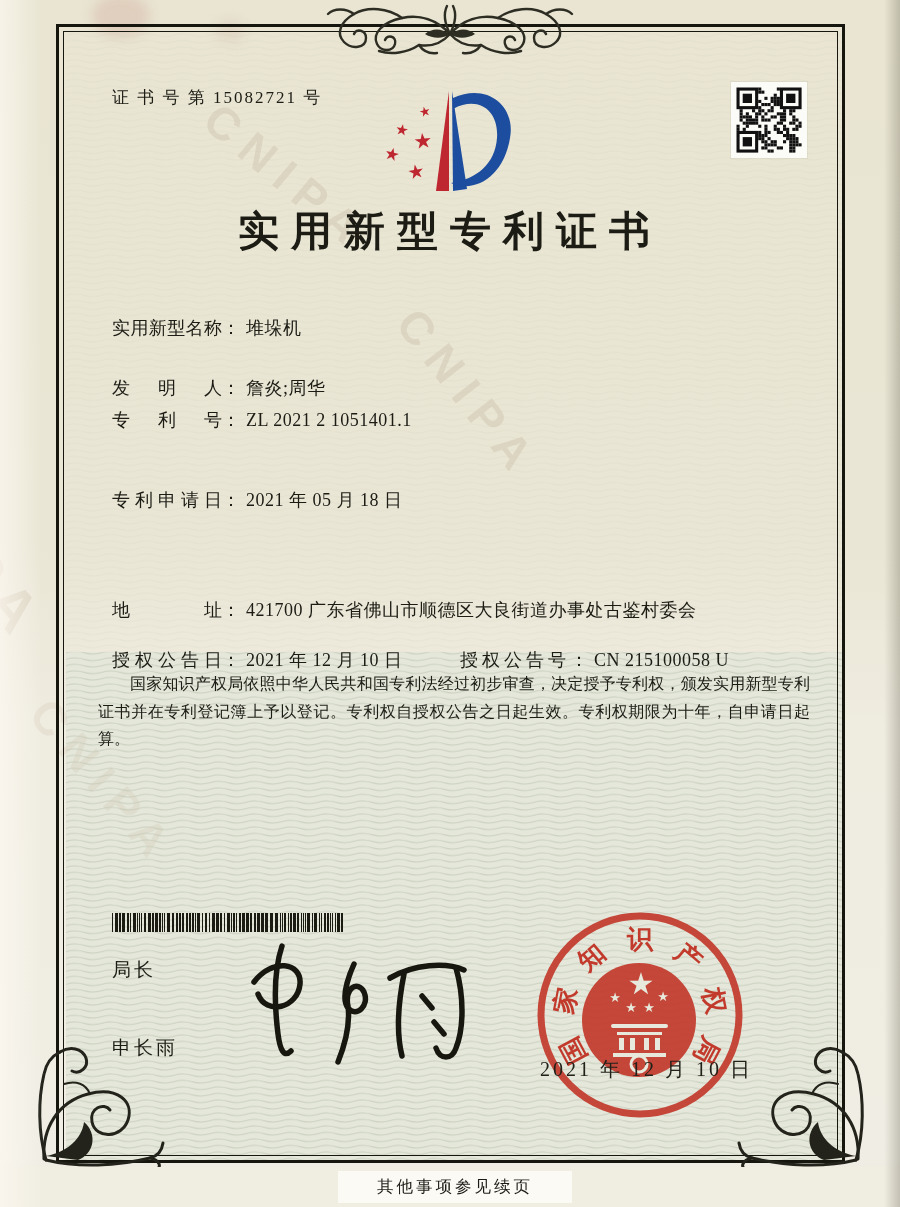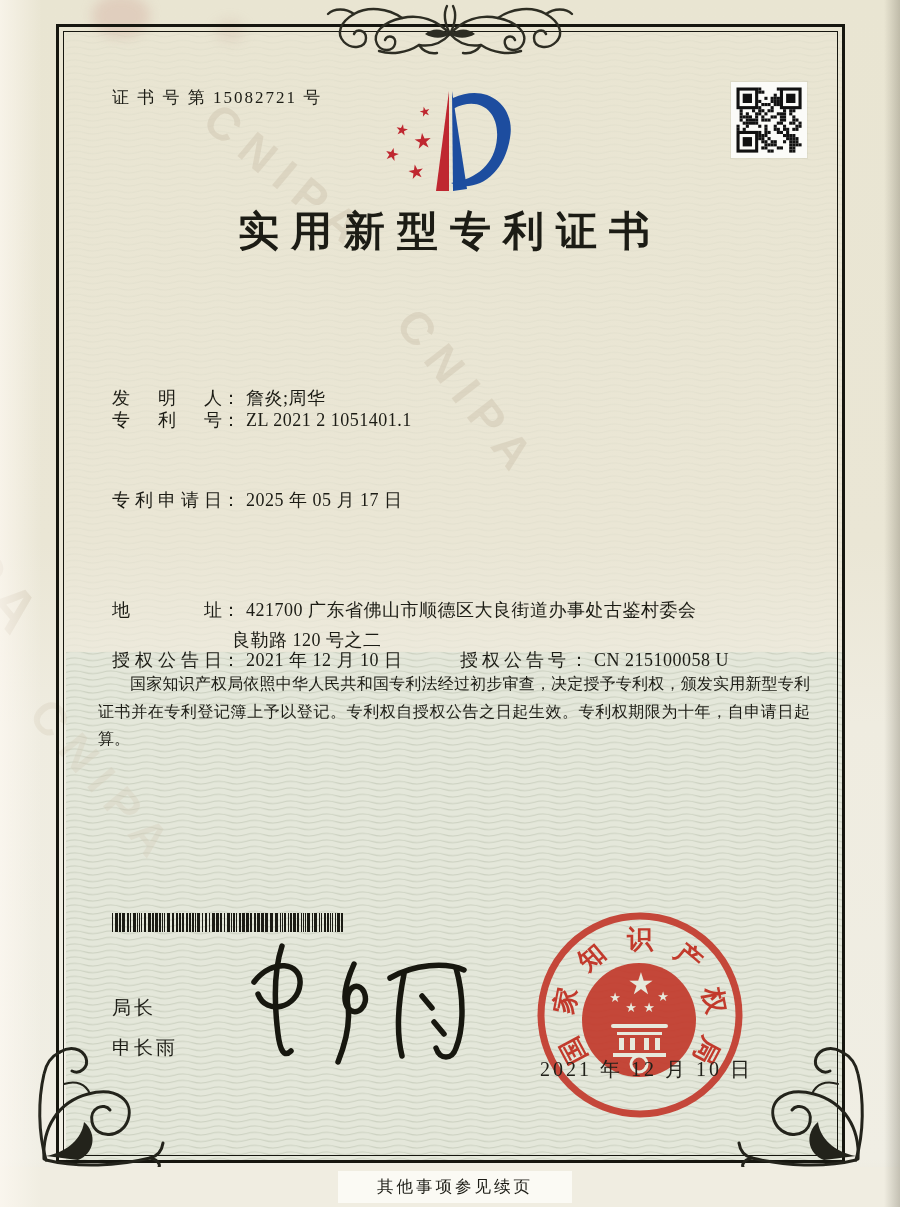--- a/index.html
+++ b/index.html
@@ -55,21 +55,21 @@
   .pair2{position:absolute;left:348px;top:0;}
   .pair2 .lbl2{letter-spacing:4px;}
 
   .paras{position:absolute;left:98px;top:672px;width:712px;font-size:16px;line-height:27.5px;text-align:justify;font-family:Liberation Mono, monospace;}
   .paras p{margin:0;text-indent:2em;}
 
   .barcode{position:absolute;left:112px;top:913px;height:19px;display:flex;align-items:stretch;}
   .barcode span{display:block;height:100%;background:#1b1b14;}
 
   .gov{position:absolute;left:112px;font-size:19px;letter-spacing:3px;}
-  .gov1{top:995px;} .gov2{top:1035px;}
+  .gov1{top:957px;} .gov2{top:1035px;}
   .signature{position:absolute;left:238px;top:938px;z-index:6;}
 
   .seal{position:absolute;left:533px;top:908px;z-index:5;}
   .seal-date{position:absolute;left:540px;top:1056px;font-size:20px;letter-spacing:3px;z-index:6;color:#21211a;}
 
   .page-info{position:absolute;left:0;top:1124px;width:900px;text-align:center;font-size:15.5px;letter-spacing:1px;}
 
   .footer-strip{position:absolute;left:0;top:1167px;width:900px;height:40px;background:#f0ede1;z-index:8;}
   .footer-box{position:absolute;left:338px;top:4px;width:234px;height:32px;background:#fbfaf4;
       display:flex;align-items:center;justify-content:center;font-size:16.5px;letter-spacing:3px;}
@@ -295,32 +295,34 @@
           <rect x="48.9" y="5.5" width="21.7" height="21.7" fill="#111"></rect>
           <rect x="52" y="8.6" width="15.5" height="15.5" fill="#fbfbf8"></rect>
           <rect x="55.1" y="11.7" width="9.3" height="9.3" fill="#111"></rect>
           <rect x="5.5" y="48.9" width="21.7" height="21.7" fill="#111"></rect>
           <rect x="8.6" y="52" width="15.5" height="15.5" fill="#fbfbf8"></rect>
           <rect x="11.7" y="55.1" width="9.3" height="9.3" fill="#111"></rect>
         </svg></div>
 
     <div class="title">实用新型专利证书</div>
 
-    <div class="row" style="top:386px">
+    <div class="row" style="top:316px">
+      <span class="lbl">实用新型名称</span><span class="colon">：</span><span class="val">堆垛机</span>
+    </div>
+    <div class="row" style="top:376px">
       <span class="lbl">发明人</span><span class="colon">：</span><span class="val">詹炎;周华</span>
     </div>
     <div class="row" style="top:408px">
       <span class="lbl">专利号</span><span class="colon">：</span><span class="val">ZL 2021 2 1051401.1</span>
     </div>
     <div class="row" style="top:488px">
-      <span class="lbl">专利申请日</span><span class="colon">：</span><span class="val">2025 年 05 月 17 日</span>
+      <span class="lbl">专利申请日</span><span class="colon">：</span><span class="val">2021 年 05 月 18 日</span>
     </div>
     <div class="row" style="top:598px">
       <span class="lbl">地址</span><span class="colon">：</span><span class="val">421700 广东省佛山市顺德区大良街道办事处古鉴村委会</span>
-      <span class="val2line">良勒路 120 号之二</span>
     </div>
     <div class="row" style="top:648px">
       <span class="lbl">授权公告日</span><span class="colon">：</span><span class="val">2021 年 12 月 10 日</span>
       <span class="pair2">
         <span class="lbl2">授权公告号</span><span class="colon">：</span><span class="val">CN 215100058 U</span>
       </span>
     </div>
 
     <div class="paras">
       <p>国家知识产权局依照中华人民共和国专利法经过初步审查，决定授予专利权，颁发实用新型专利证书并在专利登记簿上予以登记。专利权自授权公告之日起生效。专利权期限为十年，自申请日起算。</p>

